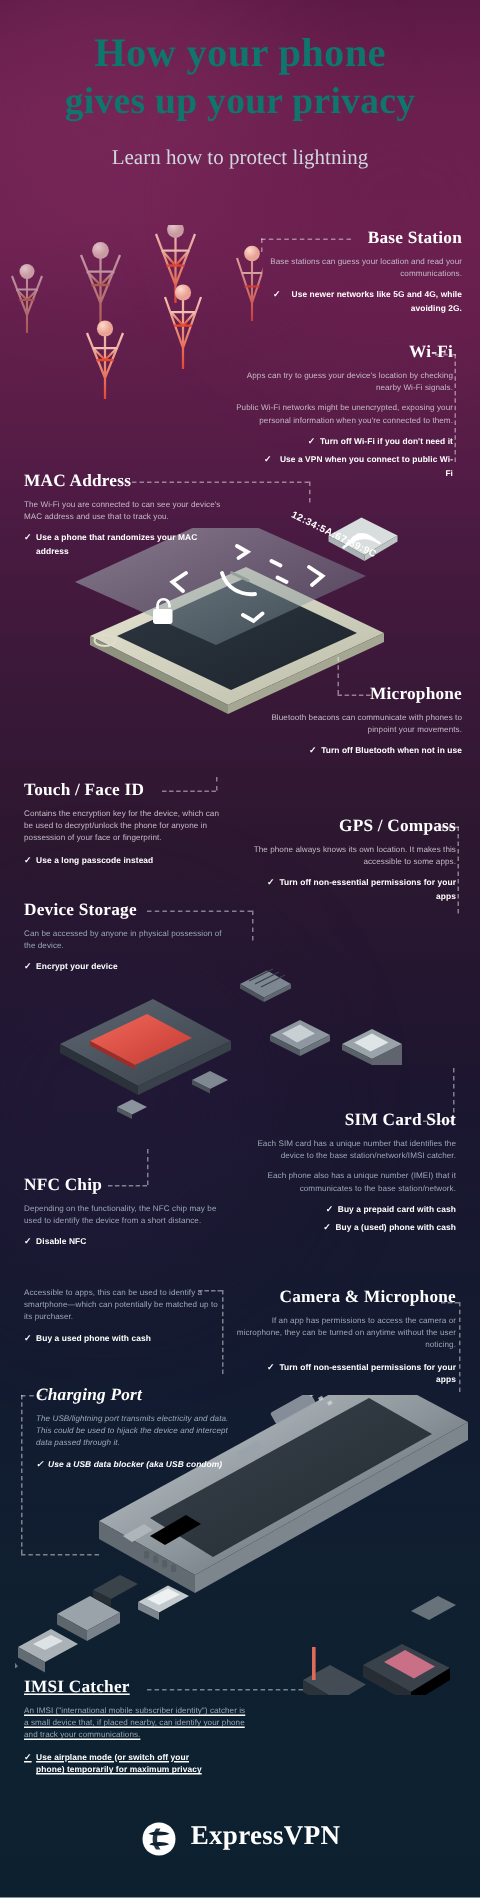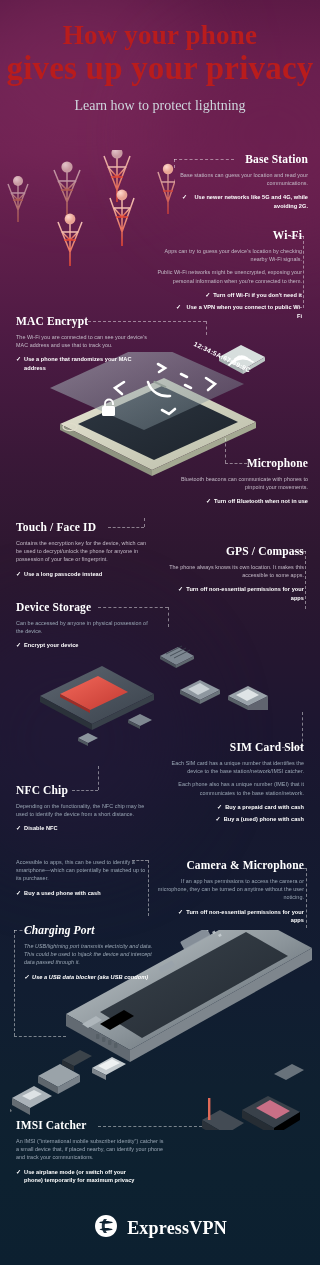--- a/index.html
+++ b/index.html
@@ -34,24 +34,24 @@
   .g1 { left:-40px; top:-30px; width:240px; height:200px; background:#7d2a5c; }
   .g2 { right:-60px; top:40px; width:220px; height:190px; background:#6a1f4e; }
   .g3 { left:-50px; top:620px; width:240px; height:240px; background:#241a3a; opacity:.5; }
 
   .layer { position:absolute; }
 
   
   .header { position:absolute; left:0; right:0; top:18px; text-align:center; z-index:6; }
   .title-1, .title-2 {
     font-family:"Liberation Serif", serif;
-    font-weight:700; color:#b91c1c; letter-spacing:.2px;
+    font-weight:700; color:#0f766e; letter-spacing:.2px;
   }
   .title-1 { font-size:27px; line-height:34px; }
-  .title-2 { font-size:33px; line-height:32px; }
+  .title-2 { font-size:25px; line-height:32px; }
   .subtitle {
     font-family:"Liberation Serif", serif;
     font-size:14px; color:#cfd6dd; margin-top:14px; font-weight:400;
   }
 
   
   .sec { position:absolute; z-index:7; }
   .sec.right { text-align:right; }
   .sec.left  { text-align:left; }
   .sec h3 {
@@ -98,21 +98,21 @@
   .mac-label {
     position:absolute; left:196px; top:340px; z-index:8;
     font-size:6.6px; font-weight:700; color:#ffffff;
     transform:rotate(26deg); transform-origin:left top;
     letter-spacing:.3px; white-space:nowrap;
   }
 
   
   .footer {
     position:absolute; left:0; right:0; bottom:26px;
-    display:flex; align-items:flex-end; justify-content:center; gap:8px; z-index:9;
+    display:flex; align-items:flex-start; justify-content:center; gap:8px; z-index:9;
   }
   .footer .lg { width:26px; height:26px; }
   .footer .nm {
     font-family:"Liberation Serif", serif;
     font-size:18px; font-weight:700; color:#fff; letter-spacing:.2px;
   }
 </style>
 </head>
 <body>
 
@@ -427,21 +427,21 @@
       <span class="tx">Turn off Wi-Fi if you don't need it</span>
     </div>
     <div class="tip">
       <span class="ck">✓</span>
       <span class="tx">Use a VPN when you connect to public Wi-Fi</span>
     </div>
   </div>
 </div>
 
 <div class="sec left" style="left:16px; top:314px; width:140px;">
-  <h3>MAC Encrypt</h3>
+  <h3>MAC Address</h3>
   <p>The Wi-Fi you are connected to can see your device's MAC address and use that to track you.</p>
   <div class="tips">
     <div class="tip">
       <span class="ck">✓</span>
       <span class="tx">Use a phone that randomizes your MAC address</span>
     </div>
   </div>
 </div>
 
 <div class="sec right" style="right:12px; top:456px; width:140px;">
@@ -540,21 +540,21 @@
   <h3>Charging Port</h3>
   <p>The USB/lightning port transmits electricity and data. This could be used to hijack the device and intercept data passed through it.</p>
   <div class="tips">
     <div class="tip">
       <span class="ck">✓</span>
       <span class="tx">Use a USB data blocker (aka USB condom)</span>
     </div>
   </div>
 </div>
 
-<div class="sec left dk" style="left:16px; top:1118px; width:150px;">
+<div class="sec left dk" style="left:16px; top:1118px; width:150px;text-decoration:underline;">
   <h3>IMSI Catcher</h3>
   <p>An IMSI ("international mobile subscriber identity") catcher is a small device that, if placed nearby, can identify your phone and track your communications.</p>
   <div class="tips">
     <div class="tip">
       <span class="ck">✓</span>
       <span class="tx">Use airplane mode (or switch off your phone) temporarily for maximum privacy</span>
     </div>
   </div>
 </div>
 

